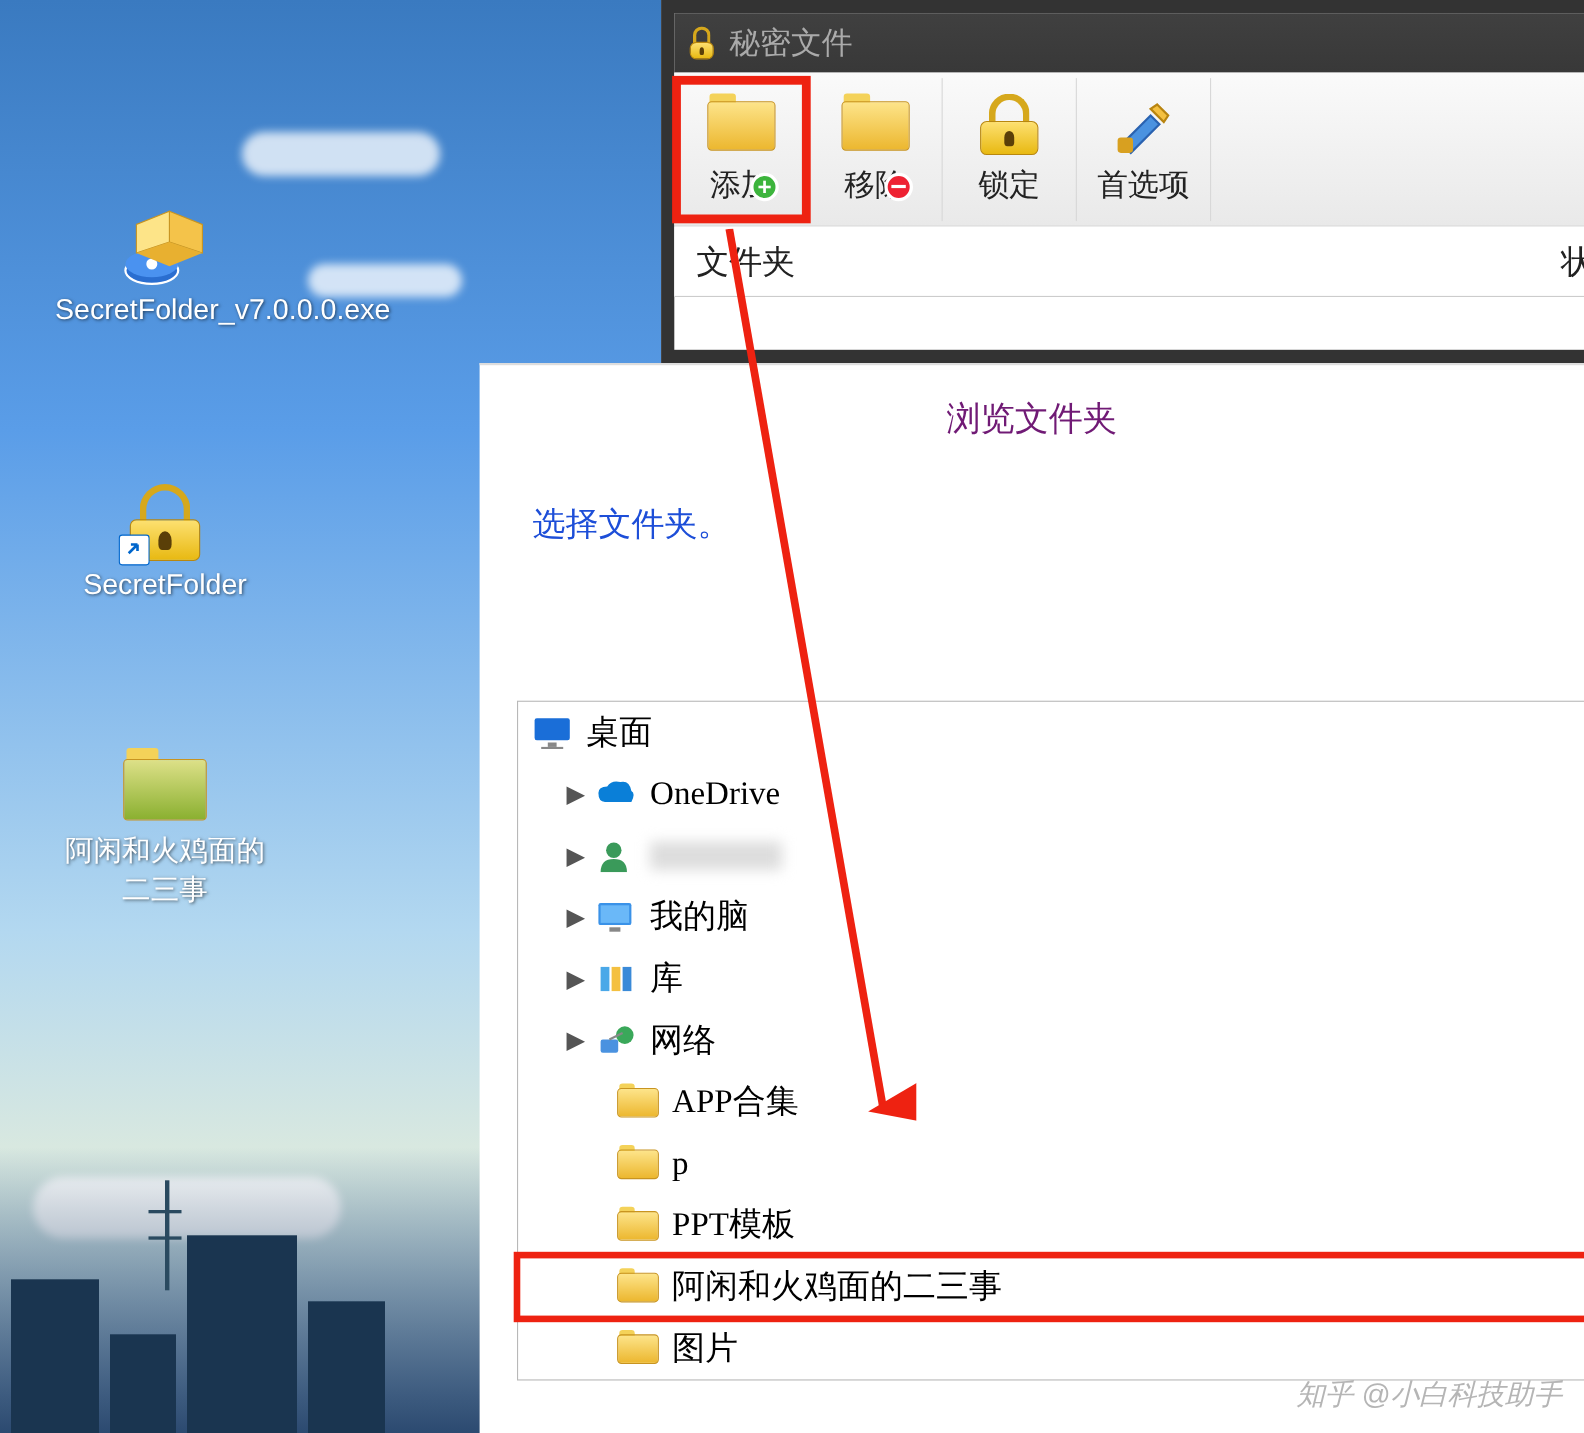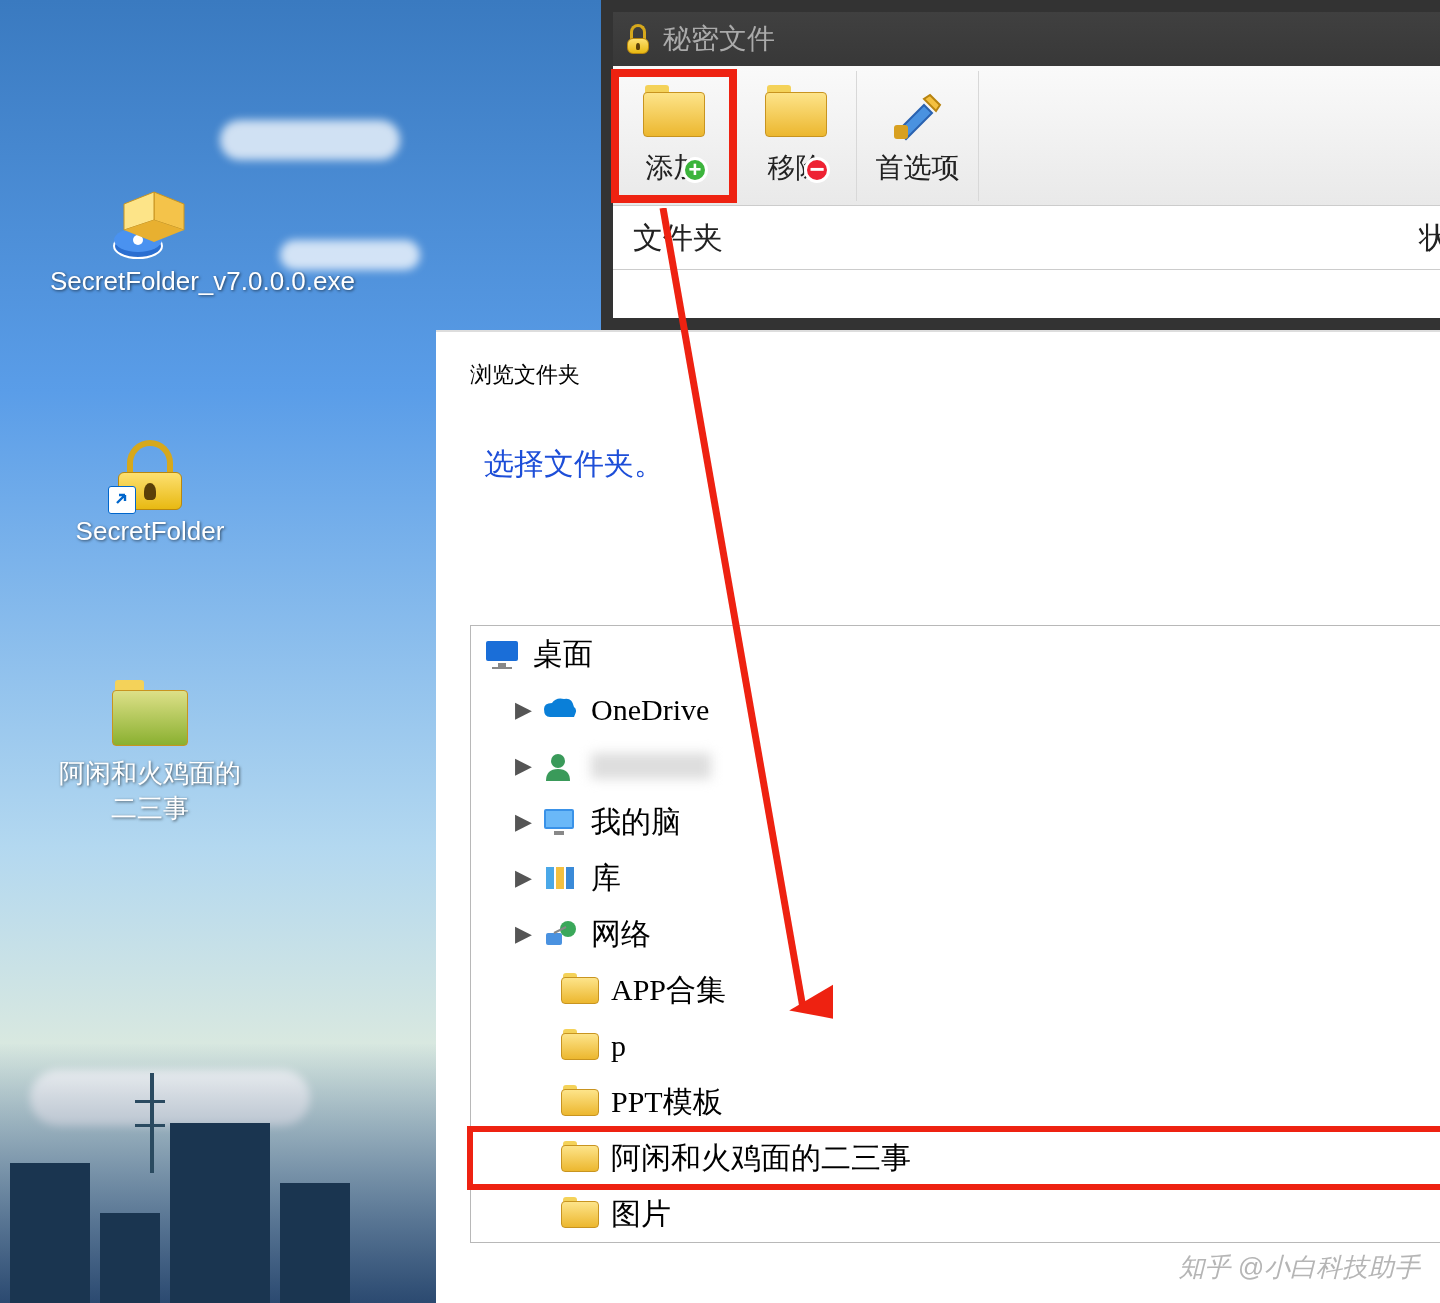--- a/index.html
+++ b/index.html
@@ -59,21 +59,21 @@
     .tbtn .ticon { width: 62px; height: 56px; margin-bottom: 8px; }
     .tbtn.highlighted { outline: 8px solid #e21; outline-offset: -6px; }
     .columnhead { height: 64px; padding: 12px 20px; font-size: 30px; color:#222;
       background:#fff; border-bottom: 1px solid #ccc; display:flex; justify-content:space-between;}
 
     
     .dialog {
       position: absolute; left: 436px; top: 330px; width: 1004px; height: 973px;
       background: #fff; border-top: 2px solid #ddd;
     }
-    .dialog .dtitle { font-size: 22px; padding: 28px 34px 14px; color:#000000; }
+    .dialog .dtitle { font-size: 31px; padding: 28px 34px 14px; color:#701a75;text-align:center; }
     .dialog .dprompt { font-size: 30px; padding: 40px 48px 20px; color:#1d4ed8; }
     .tree {
       margin: 120px 34px 20px; font-size: 30px; color:#000; line-height: 1.0;
       border: 1px solid #b8b8b8;
       width: 1064px;
       font-family: Liberation Serif, serif;
     }
     .tnode { display: flex; align-items: center; height: 56px; cursor:pointer; }
     .tnode.root { padding-left: 12px; }
     .tnode.l1 { padding-left: 44px; }
@@ -192,20 +192,30 @@
         <div class="folder">
             <div class="tab"></div>
             <div class="body"></div>
           </div>
         <div style="position:absolute;bottom:18px;right:26px;width:26px;height:26px;background:#e23;border-radius:50%;border:3px solid #fff;display:flex;align-items:center;justify-content:center;color:#fff;font-weight:bold;font-size:26px;">−</div>
       </div>
       <span>移除</span>
     </div>
     <div class="tbtn">
       <div class="ticon">
+        <div class="lock">
+            <div class="shackle"></div>
+            <div class="lbody"></div>
+            <div class="keyhole"></div>
+          </div>
+      </div>
+      <span>锁定</span>
+    </div>
+    <div class="tbtn">
+      <div class="ticon">
         <svg viewBox="0 0 60 56" width="62" height="56">
           <path d="M10 46 L36 20 L44 28 L18 54 Z" fill="#4a92e0" stroke="#2a62b0" stroke-width="2"></path>
           <path d="M42 10 L52 20 L48 26 L36 14 Z" fill="#f4c040" stroke="#b88410" stroke-width="2"></path>
           <rect x="6" y="40" width="14" height="14" rx="3" fill="#d8a020"></rect>
         </svg>
       </div>
       <span>首选项</span>
     </div>
   </div>
   <div class="columnhead">

